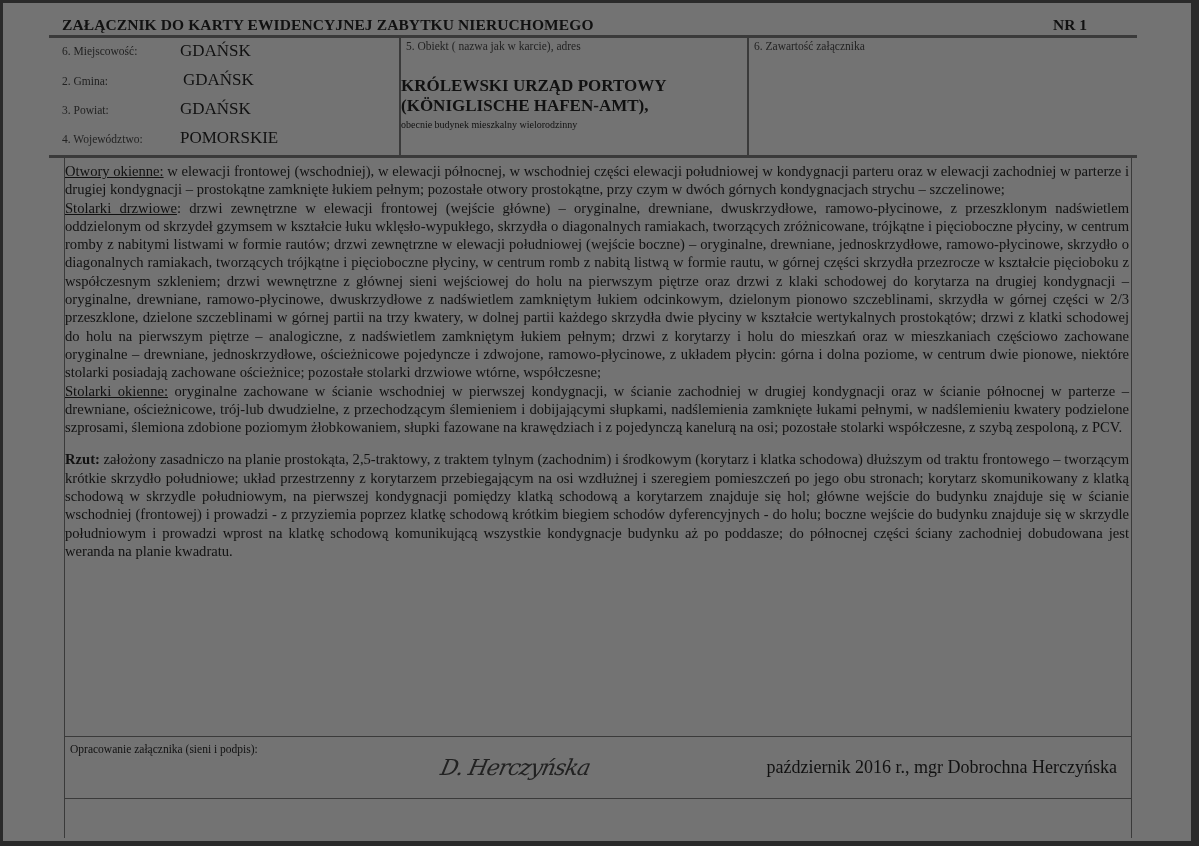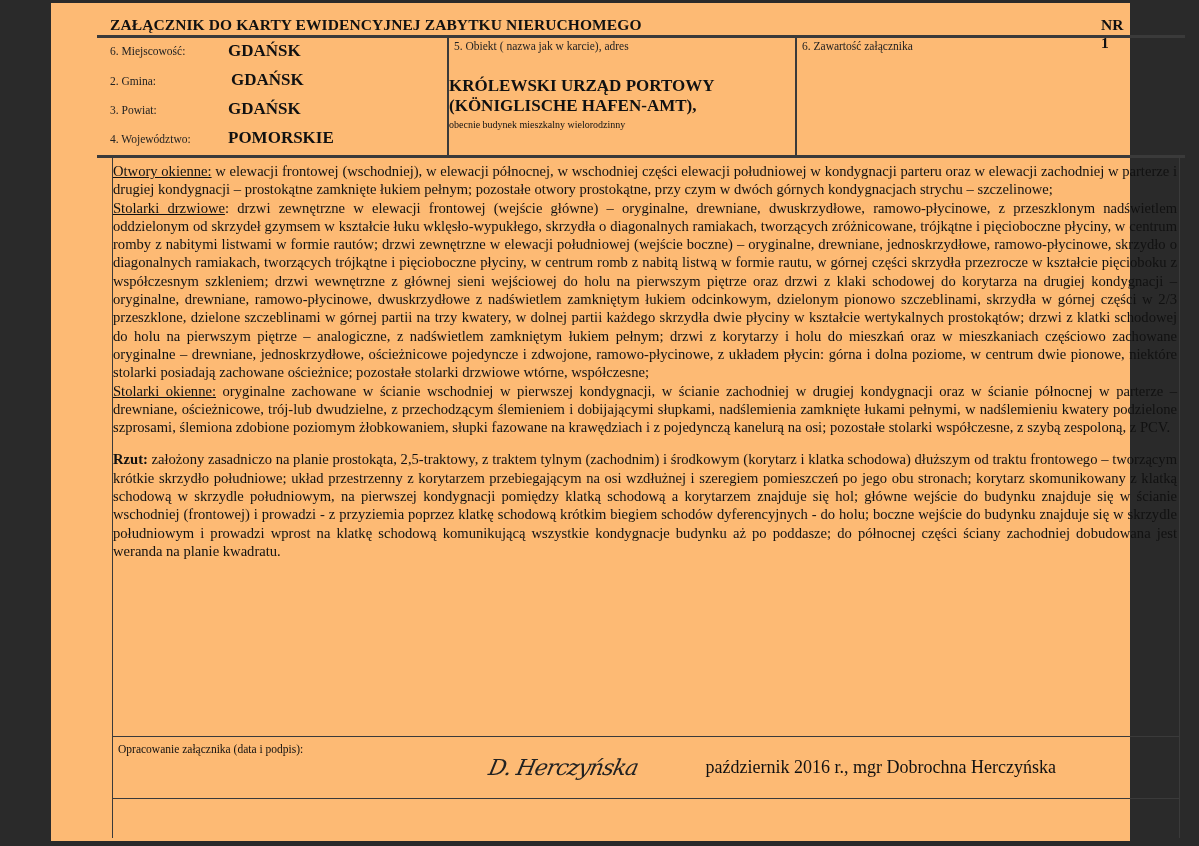--- a/index.html
+++ b/index.html
@@ -3,36 +3,35 @@
   <meta charset="utf-8">
   <style>
     html, body { margin: 0; padding: 0; }
     body {
       width: 1199px; height: 846px; position: relative; overflow: hidden;
       background: #2a2a2a;
       font-family: "Liberation Serif", "DejaVu Serif", serif;
       color: #111;
     }
     .page {
-      position: absolute; left: 3px; top: 3px; width: 1079px; height: 838px;
-      background: #fdba74;
-      margin-left: 48px;
+      position: absolute; left: 3px; top: 3px; width: 1188px; height: 838px;
+      background: #737373;
     }
     .title {
       position: absolute; left: 59px; top: 13px;
       font-size: 15.5px; font-weight: bold; letter-spacing: 0.1px;
     }
     .nr {
       position: absolute; left: 1050px; top: 13px;
       font-size: 15.5px; font-weight: bold; font-family: Liberation Serif, serif;
     }
     .hline { position: absolute; background: #3a3a3a; }
     .vline { position: absolute; background: #3a3a3a; }
     .lab { position: absolute; font-size: 11.5px; color: #222; }
-    .val { position: absolute; font-size: 17px; font-weight: bold; }
+    .val { position: absolute; font-size: 17px; font-weight: normal; }
     .obj { position: absolute; left: 398px; width: 348px; }
     .obj-name { font-size: 17px; font-weight: bold; line-height: 20px; }
     .obj-sub { font-size: 10px; line-height: 18px; }
     .cd-opis { position: absolute; left: 748px; width: 384px; top: 72px; text-align: center; font-size: 15.5px; }
     .body-text {
       position: absolute; left: 62px; top: 159px; width: 1064px;
       font-size: 14.6px; line-height: 18.3px; text-align: justify;
     }
     .body-text p { margin: 0; }
     .pkt { margin-bottom: 12px !important; }
@@ -95,17 +94,17 @@
     </p>
     <p>
       <span class="u">Stolarki okienne:</span><span> oryginalne zachowane w ścianie wschodniej w pierwszej kondygnacji, w ścianie zachodniej w drugiej kondygnacji oraz w ścianie północnej w parterze – drewniane, ościeżnicowe, trój-lub dwudzielne, z przechodzącym ślemieniem i dobijającymi słupkami, nadślemienia zamknięte łukami pełnymi, w nadślemieniu kwatery podzielone szprosami, ślemiona zdobione poziomym żłobkowaniem, słupki fazowane na krawędziach i z pojedynczą kanelurą na osi; pozostałe stolarki współczesne, z szybą zespoloną, z PCV.</span>
     </p>
     <div class="gap"></div>
     <p>
       <span class="b">Rzut:</span><span> założony zasadniczo na planie prostokąta, 2,5-traktowy, z traktem tylnym (zachodnim) i środkowym (korytarz i klatka schodowa) dłuższym od traktu frontowego – tworzącym krótkie skrzydło południowe; układ przestrzenny z korytarzem przebiegającym na osi wzdłużnej i szeregiem pomieszczeń po jego obu stronach; korytarz skomunikowany z klatką schodową w skrzydle południowym, na pierwszej kondygnacji pomiędzy klatką schodową a korytarzem znajduje się hol; główne wejście do budynku znajduje się w ścianie wschodniej (frontowej) i prowadzi - z przyziemia poprzez klatkę schodową krótkim biegiem schodów dyferencyjnych - do holu; boczne wejście do budynku znajduje się w skrzydle południowym i prowadzi wprost na klatkę schodową komunikującą wszystkie kondygnacje budynku aż po poddasze; do północnej części ściany zachodniej dobudowana jest weranda na planie kwadratu.</span>
     </p>
   </div>
 
-  <div class="footer-label">Opracowanie załącznika (data i podpis):</div>
+  <div class="footer-label">Opracowanie załącznika (sieni i podpis):</div>
   <div class="signature">D. Herczyńska</div>
   <div class="footer-date">październik 2016 r., mgr Dobrochna Herczyńska</div>
 
 </div>
 
 </body></html>

